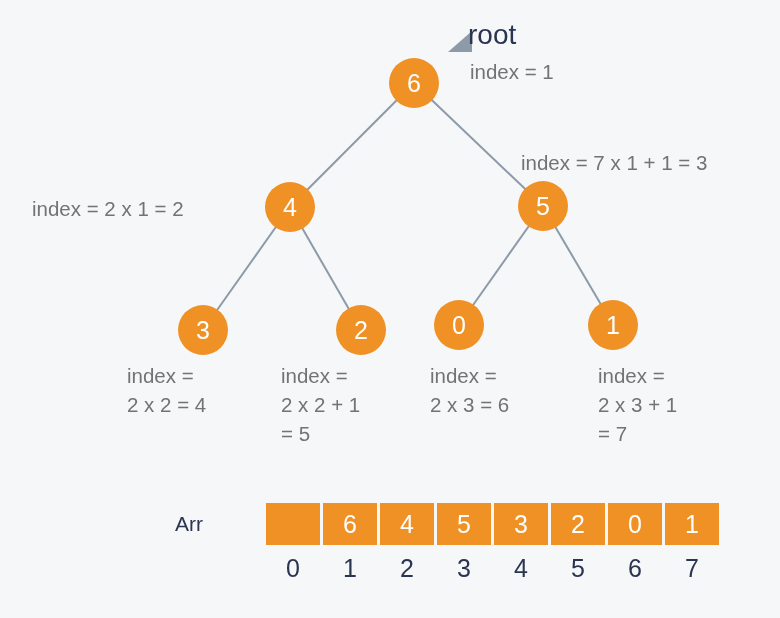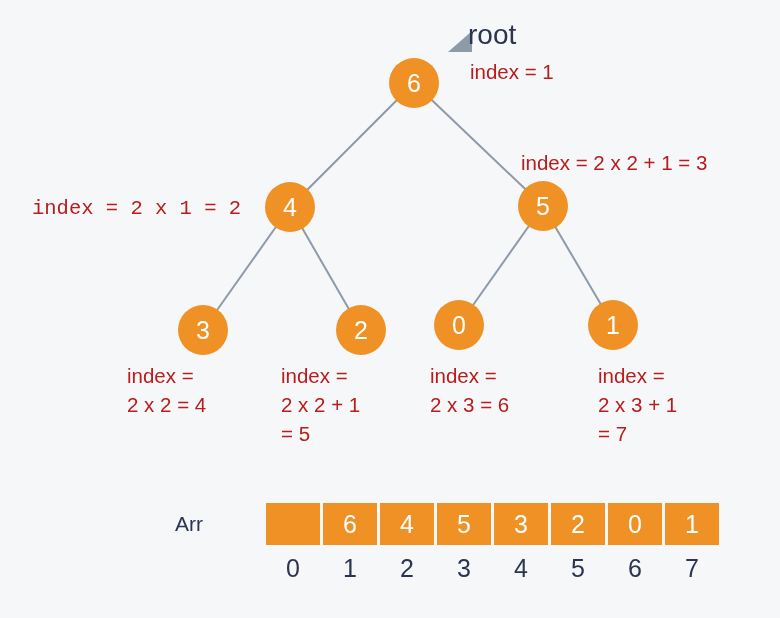--- a/index.html
+++ b/index.html
@@ -34,21 +34,21 @@
     border-radius: 50%;
     background: #ef9124;
     color: #ffffff;
     font-size: 25px;
     line-height: 50px;
     text-align: center;
     font-family: "Liberation Sans", sans-serif;
   }
   .idx-label {
     position: absolute;
-    color: #b91c1c;
+    color: #737373;
     font-size: 20.5px;
     line-height: 29px;
     white-space: pre-line;
     font-family: "Liberation Sans", sans-serif;
   }
   .idx-label.right-of {
     white-space: nowrap;
   }
   #root-word {
     position: absolute;
@@ -134,22 +134,22 @@
   <div id="nodes-layer">
       <div class="node" style="left: 389px; top: 58px;">6</div>
       <div class="node" style="left: 265px; top: 182px;">4</div>
       <div class="node" style="left: 518px; top: 181px;">5</div>
       <div class="node" style="left: 178px; top: 305px;">3</div>
       <div class="node" style="left: 336px; top: 305px;">2</div>
       <div class="node" style="left: 434px; top: 300px;">0</div>
       <div class="node" style="left: 588px; top: 300px;">1</div>
     </div>
   <div id="labels-layer">
-      <div class="idx-label right-of" style="left: 32px; top: 194px; font-family: Liberation Mono, monospace;">index = 2 x 1 = 2</div>
-      <div class="idx-label right-of" style="left: 521px; top: 148px;">index = 2 x 2 + 1 = 3</div>
+      <div class="idx-label right-of" style="left: 32px; top: 194px;">index = 2 x 1 = 2</div>
+      <div class="idx-label right-of" style="left: 521px; top: 148px;">index = 7 x 1 + 1 = 3</div>
       <div class="idx-label" style="left: 127px; top: 361px;">index =
 2 x 2 = 4</div>
       <div class="idx-label" style="left: 281px; top: 361px;">index =
 2 x 2 + 1
 = 5</div>
       <div class="idx-label" style="left: 430px; top: 361px;">index =
 2 x 3 = 6</div>
       <div class="idx-label" style="left: 598px; top: 361px;">index =
 2 x 3 + 1
 = 7</div>

